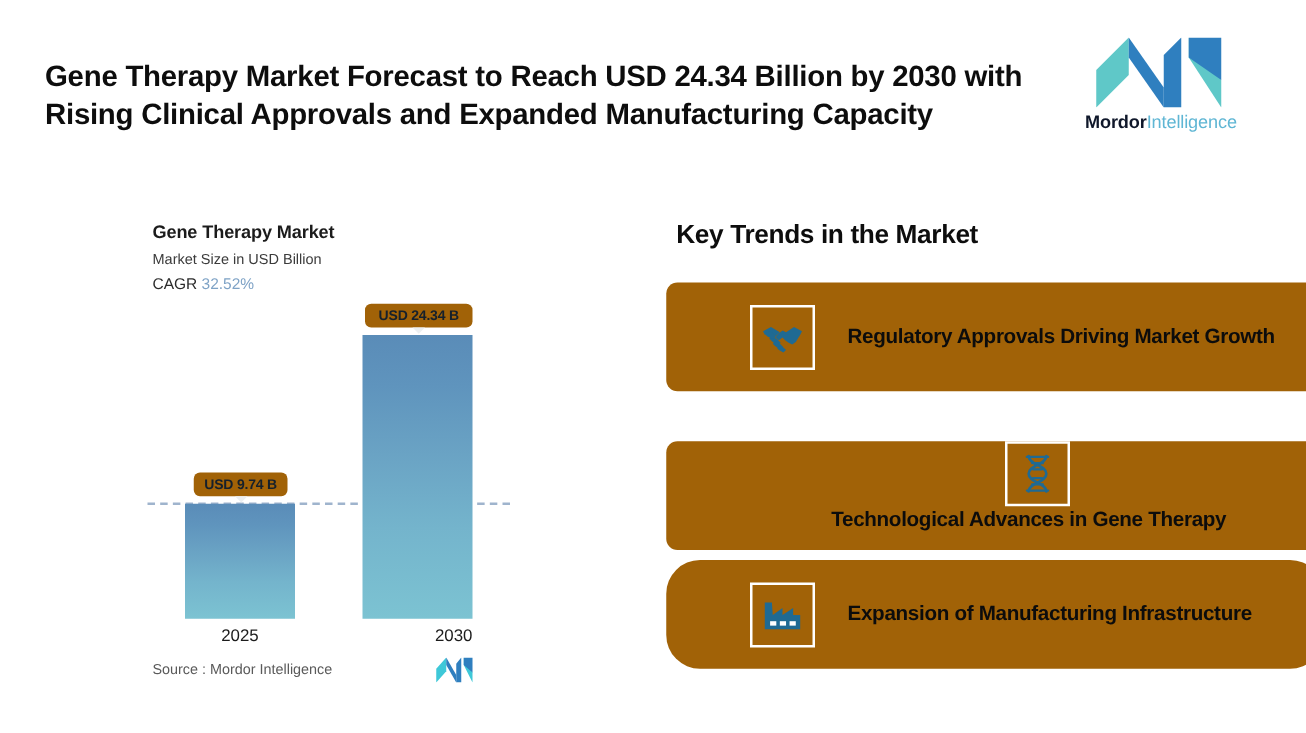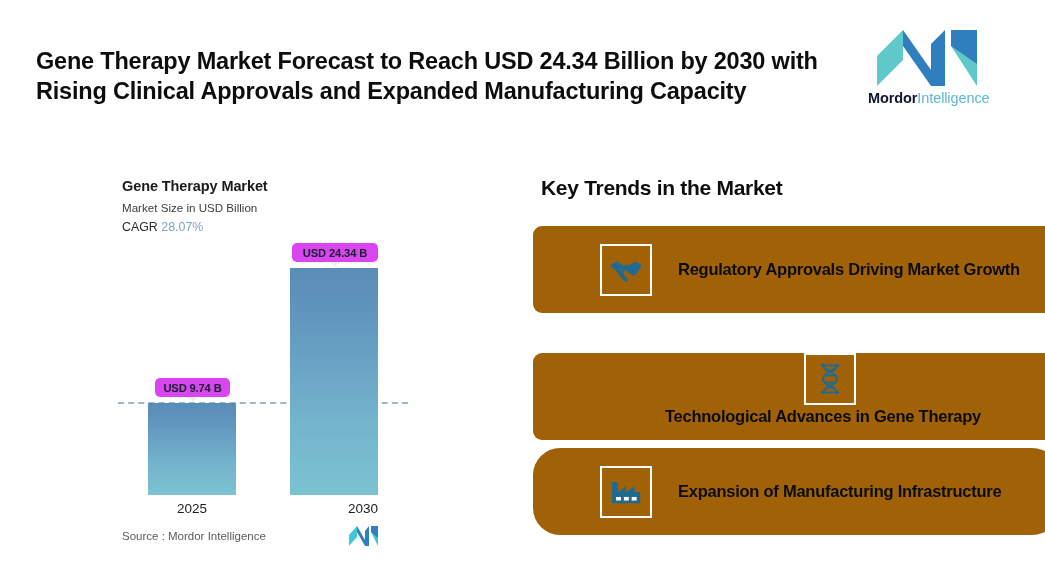--- a/index.html
+++ b/index.html
@@ -104,21 +104,21 @@
     position: absolute;
     width: 88px;
     background: linear-gradient(180deg, #5a8cb8 0%, #5f94bd 18%, #6aa3c4 42%, #74b4cc 68%, #7cc3d2 100%);
   }
   #bar-2025 { left: 148px; top: 253px; height: 92px; }
   #bar-2030 { left: 290px; top: 118px; height: 227px; }
 
   .bar-badge {
     position: absolute;
     height: 19px;
-    background: #d946ef;
+    background: #a16207;
     border-radius: 5px;
     font-size: 11.2px;
     font-weight: bold;
     color: #15202b;
     letter-spacing: -0.15px;
     display: flex;
     align-items: center;
     justify-content: center;
     white-space: nowrap;
   }
@@ -231,21 +231,21 @@
 </div>
 
 <div id="chart-panel">
 
   <div id="chart-title">Gene Therapy Market</div>
 
   <div id="chart-subtitle">Market Size in USD Billion</div>
 
   <div id="chart-cagr">
     <span>CAGR</span>
-    <span class="cagr-value">28.07%</span>
+    <span class="cagr-value">32.52%</span>
   </div>
 
   <div id="plot">
 
     <div id="baseline-dash"></div>
 
     <div class="bar" id="bar-2025"></div>
     <div class="bar" id="bar-2030"></div>
 
     <div class="bar-badge" id="badge-2025">USD 9.74 B</div>

